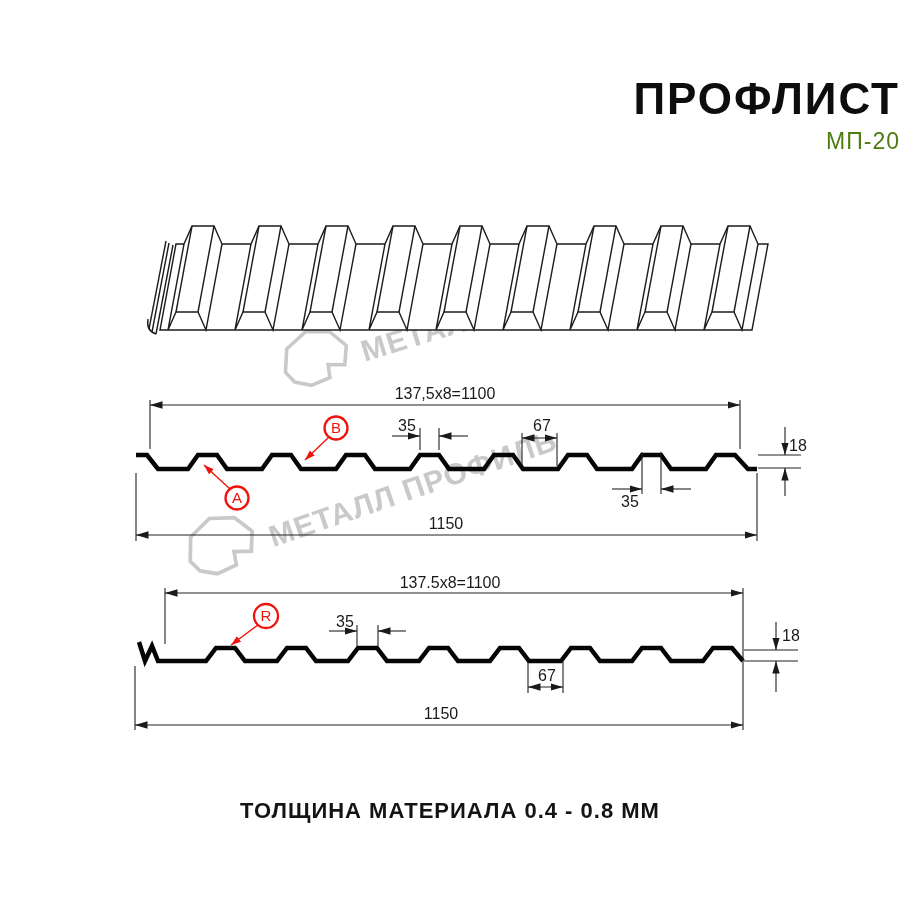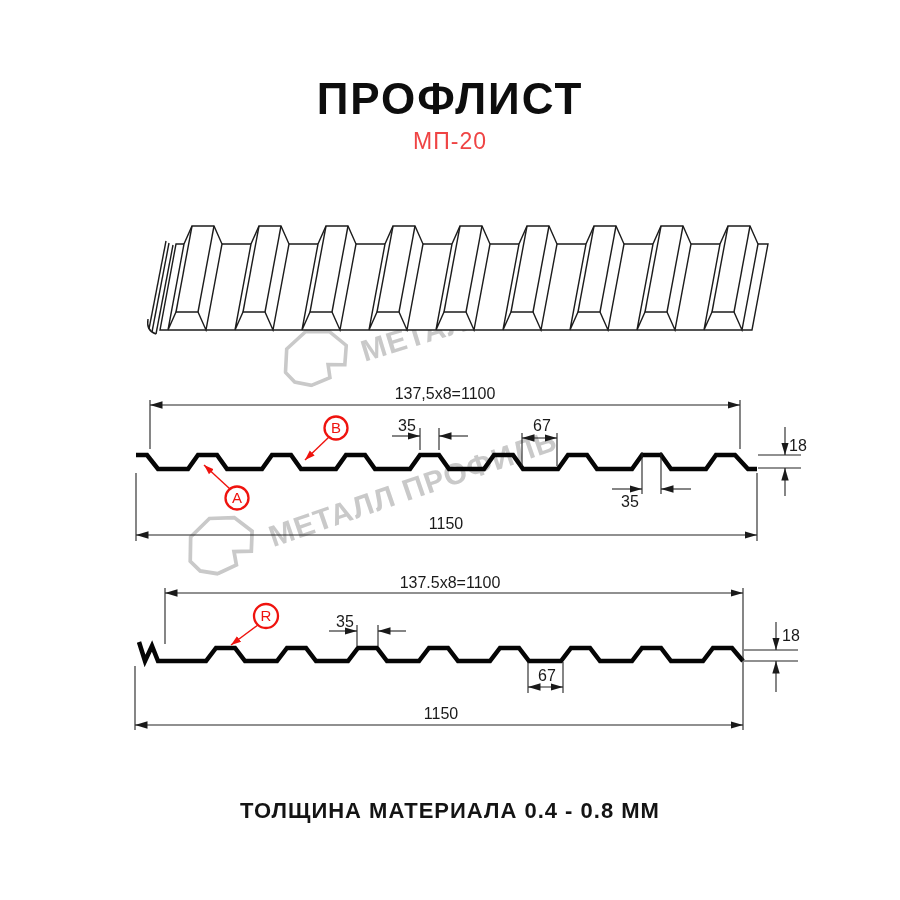--- a/index.html
+++ b/index.html
@@ -1,21 +1,21 @@
 <!DOCTYPE html>
 <html><head>
 <meta charset="utf-8">
 <style>
   html,body{margin:0;padding:0;background:#ffffff;}
   .page{position:relative;width:900px;height:900px;background:#fff;overflow:hidden;
         font-family:"Liberation Sans",sans-serif;}
-  .title{position:absolute;left:0;top:74px;width:900px;text-align:center;
+  .title{position:absolute;left:0;top:74px;width:900px;text-align:right;
          font-size:44px;font-weight:800;letter-spacing:2px;color:#0d0d0d;}
-  .subtitle{position:absolute;left:0;top:128px;width:900px;text-align:center;
-         font-size:23px;font-weight:500;letter-spacing:1px;color:#ef4444;}
+  .subtitle{position:absolute;left:0;top:128px;width:900px;text-align:right;
+         font-size:23px;font-weight:500;letter-spacing:1px;color:#4d7c0f;}
   .footer{position:absolute;left:0;top:798px;width:900px;text-align:center;
          font-size:22px;font-weight:600;letter-spacing:1px;color:#141414;}
   .wm{position:absolute;display:flex;align-items:flex-end;gap:11px;
       color:#c9c9c9;pointer-events:none;}
   .wm span{font-size:30px;font-weight:700;letter-spacing:1px;white-space:nowrap;
       line-height:1;padding-bottom:4px;}
   .wm1{left:290px;top:336px;transform:rotate(-17deg);transform-origin:0 100%;}
   .wm2{left:194px;top:524px;transform:rotate(-19deg);transform-origin:0 100%;}
   svg text{font-family:"Liberation Sans",sans-serif;}
   .dimtxt{font-size:16px;fill:#1a1a1a;}

